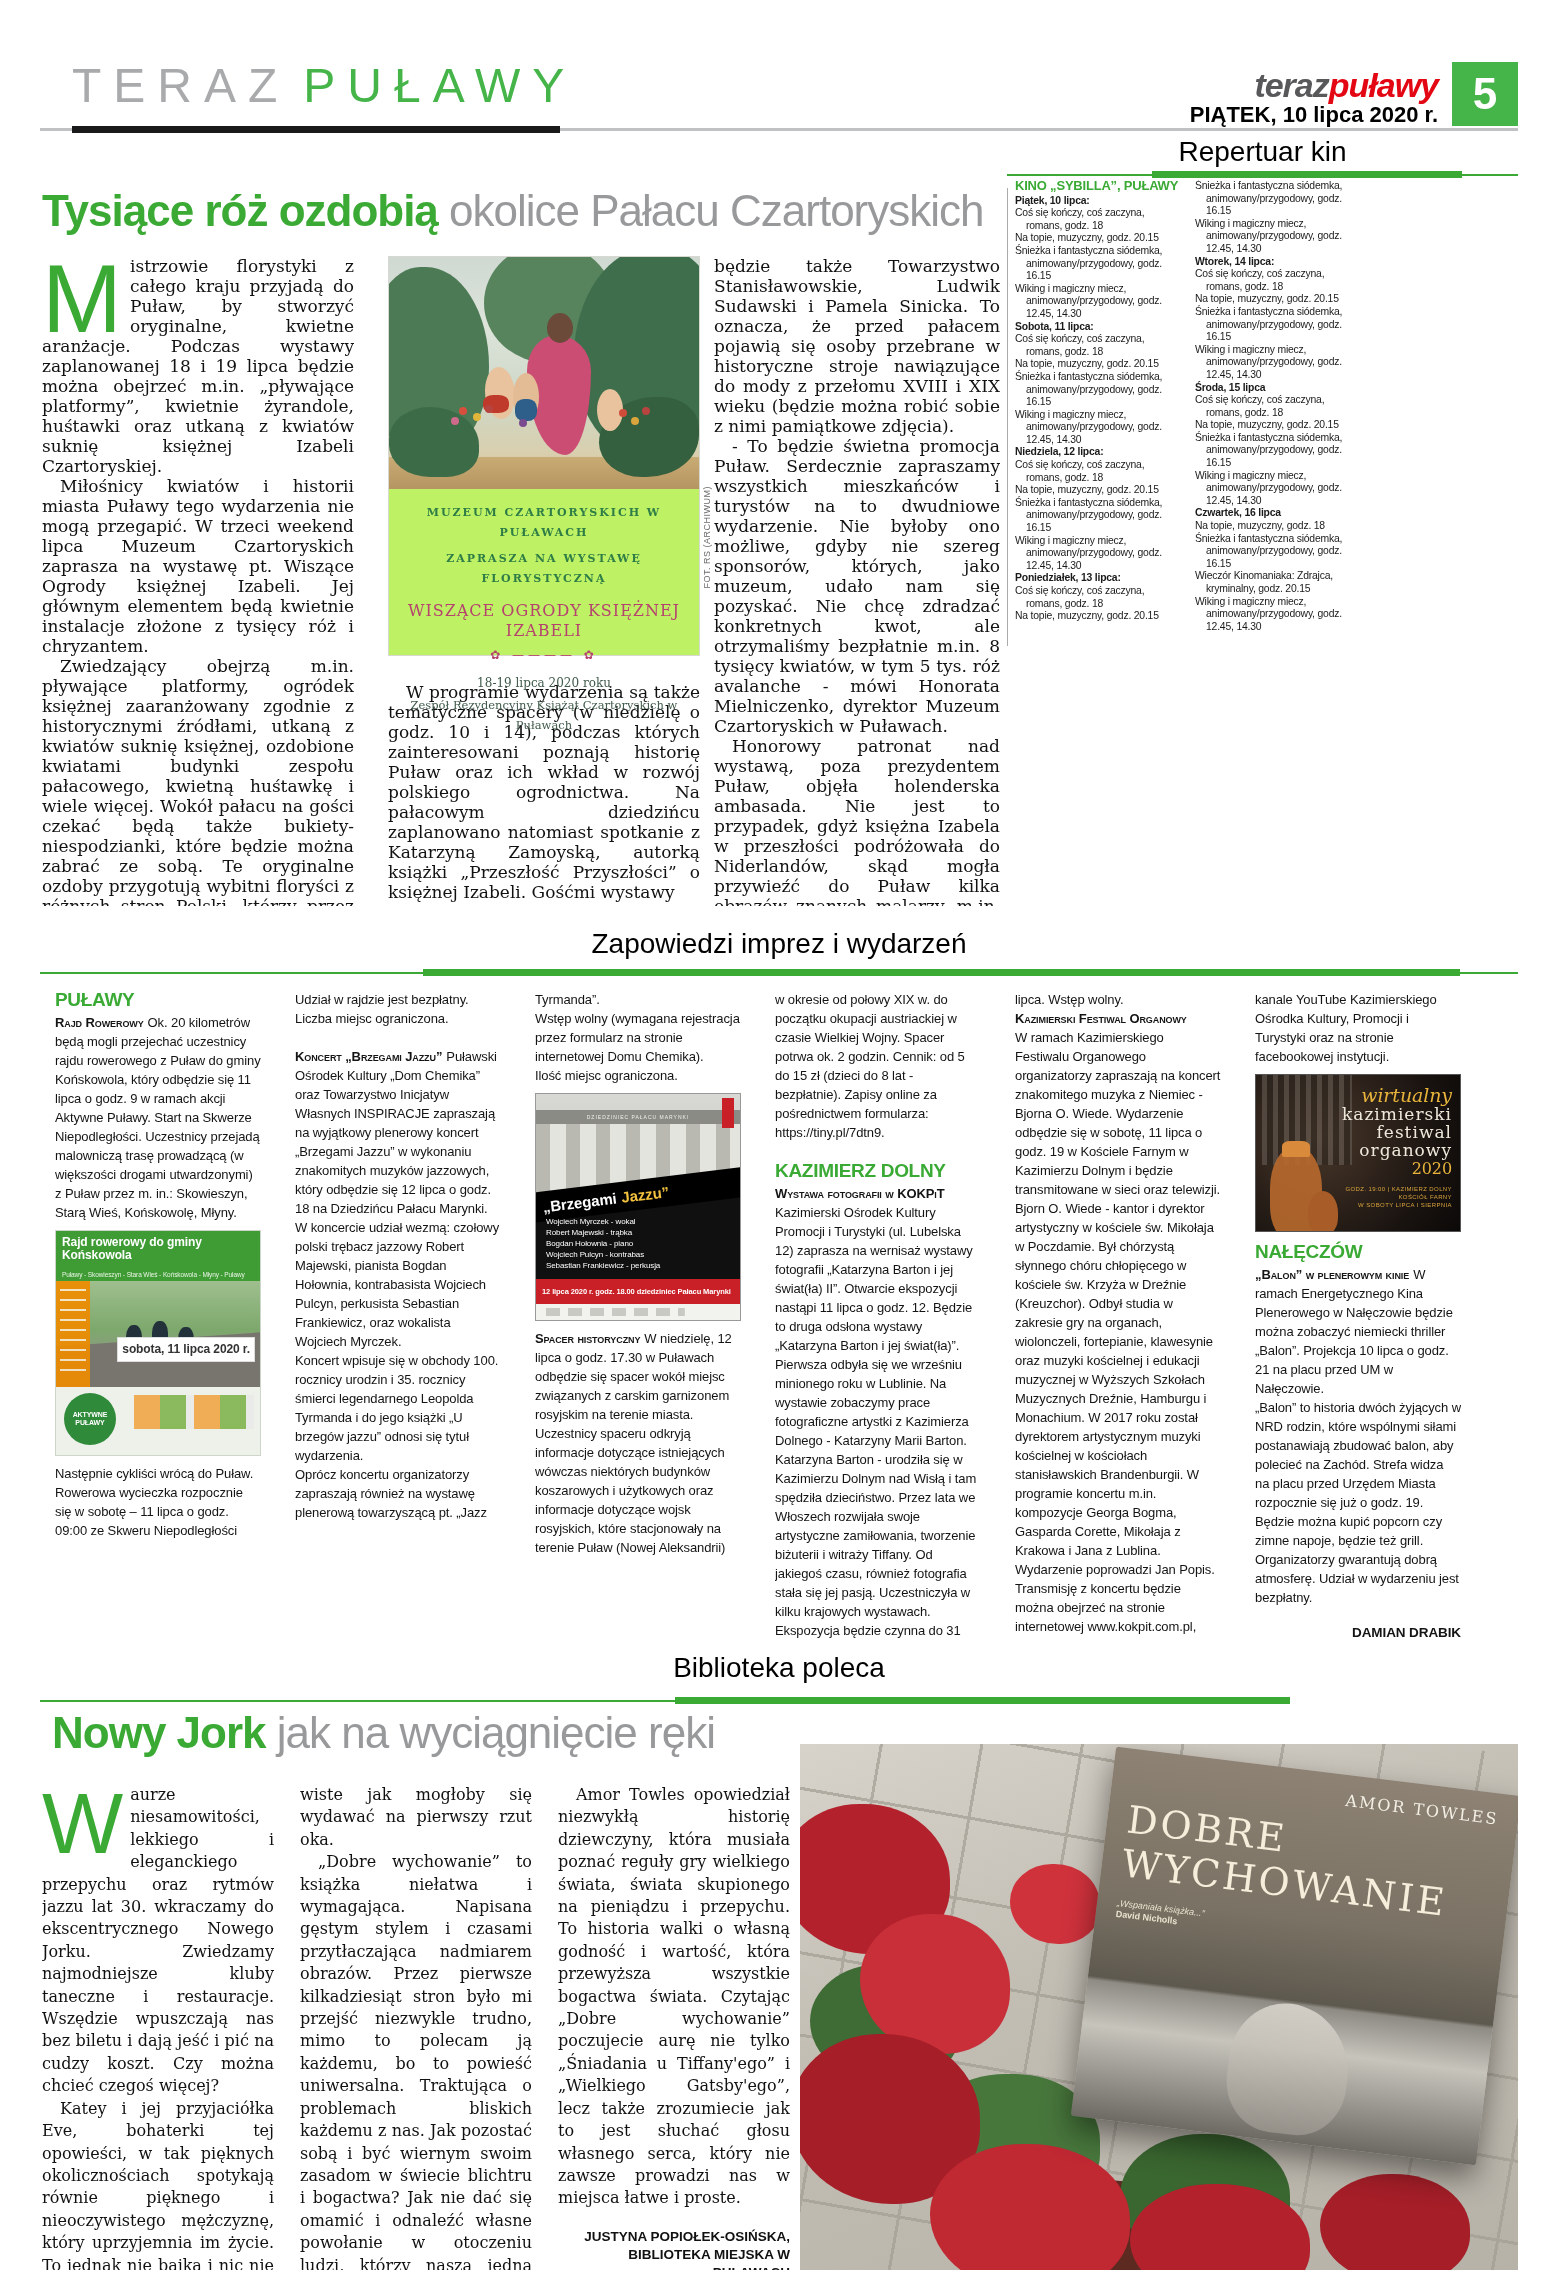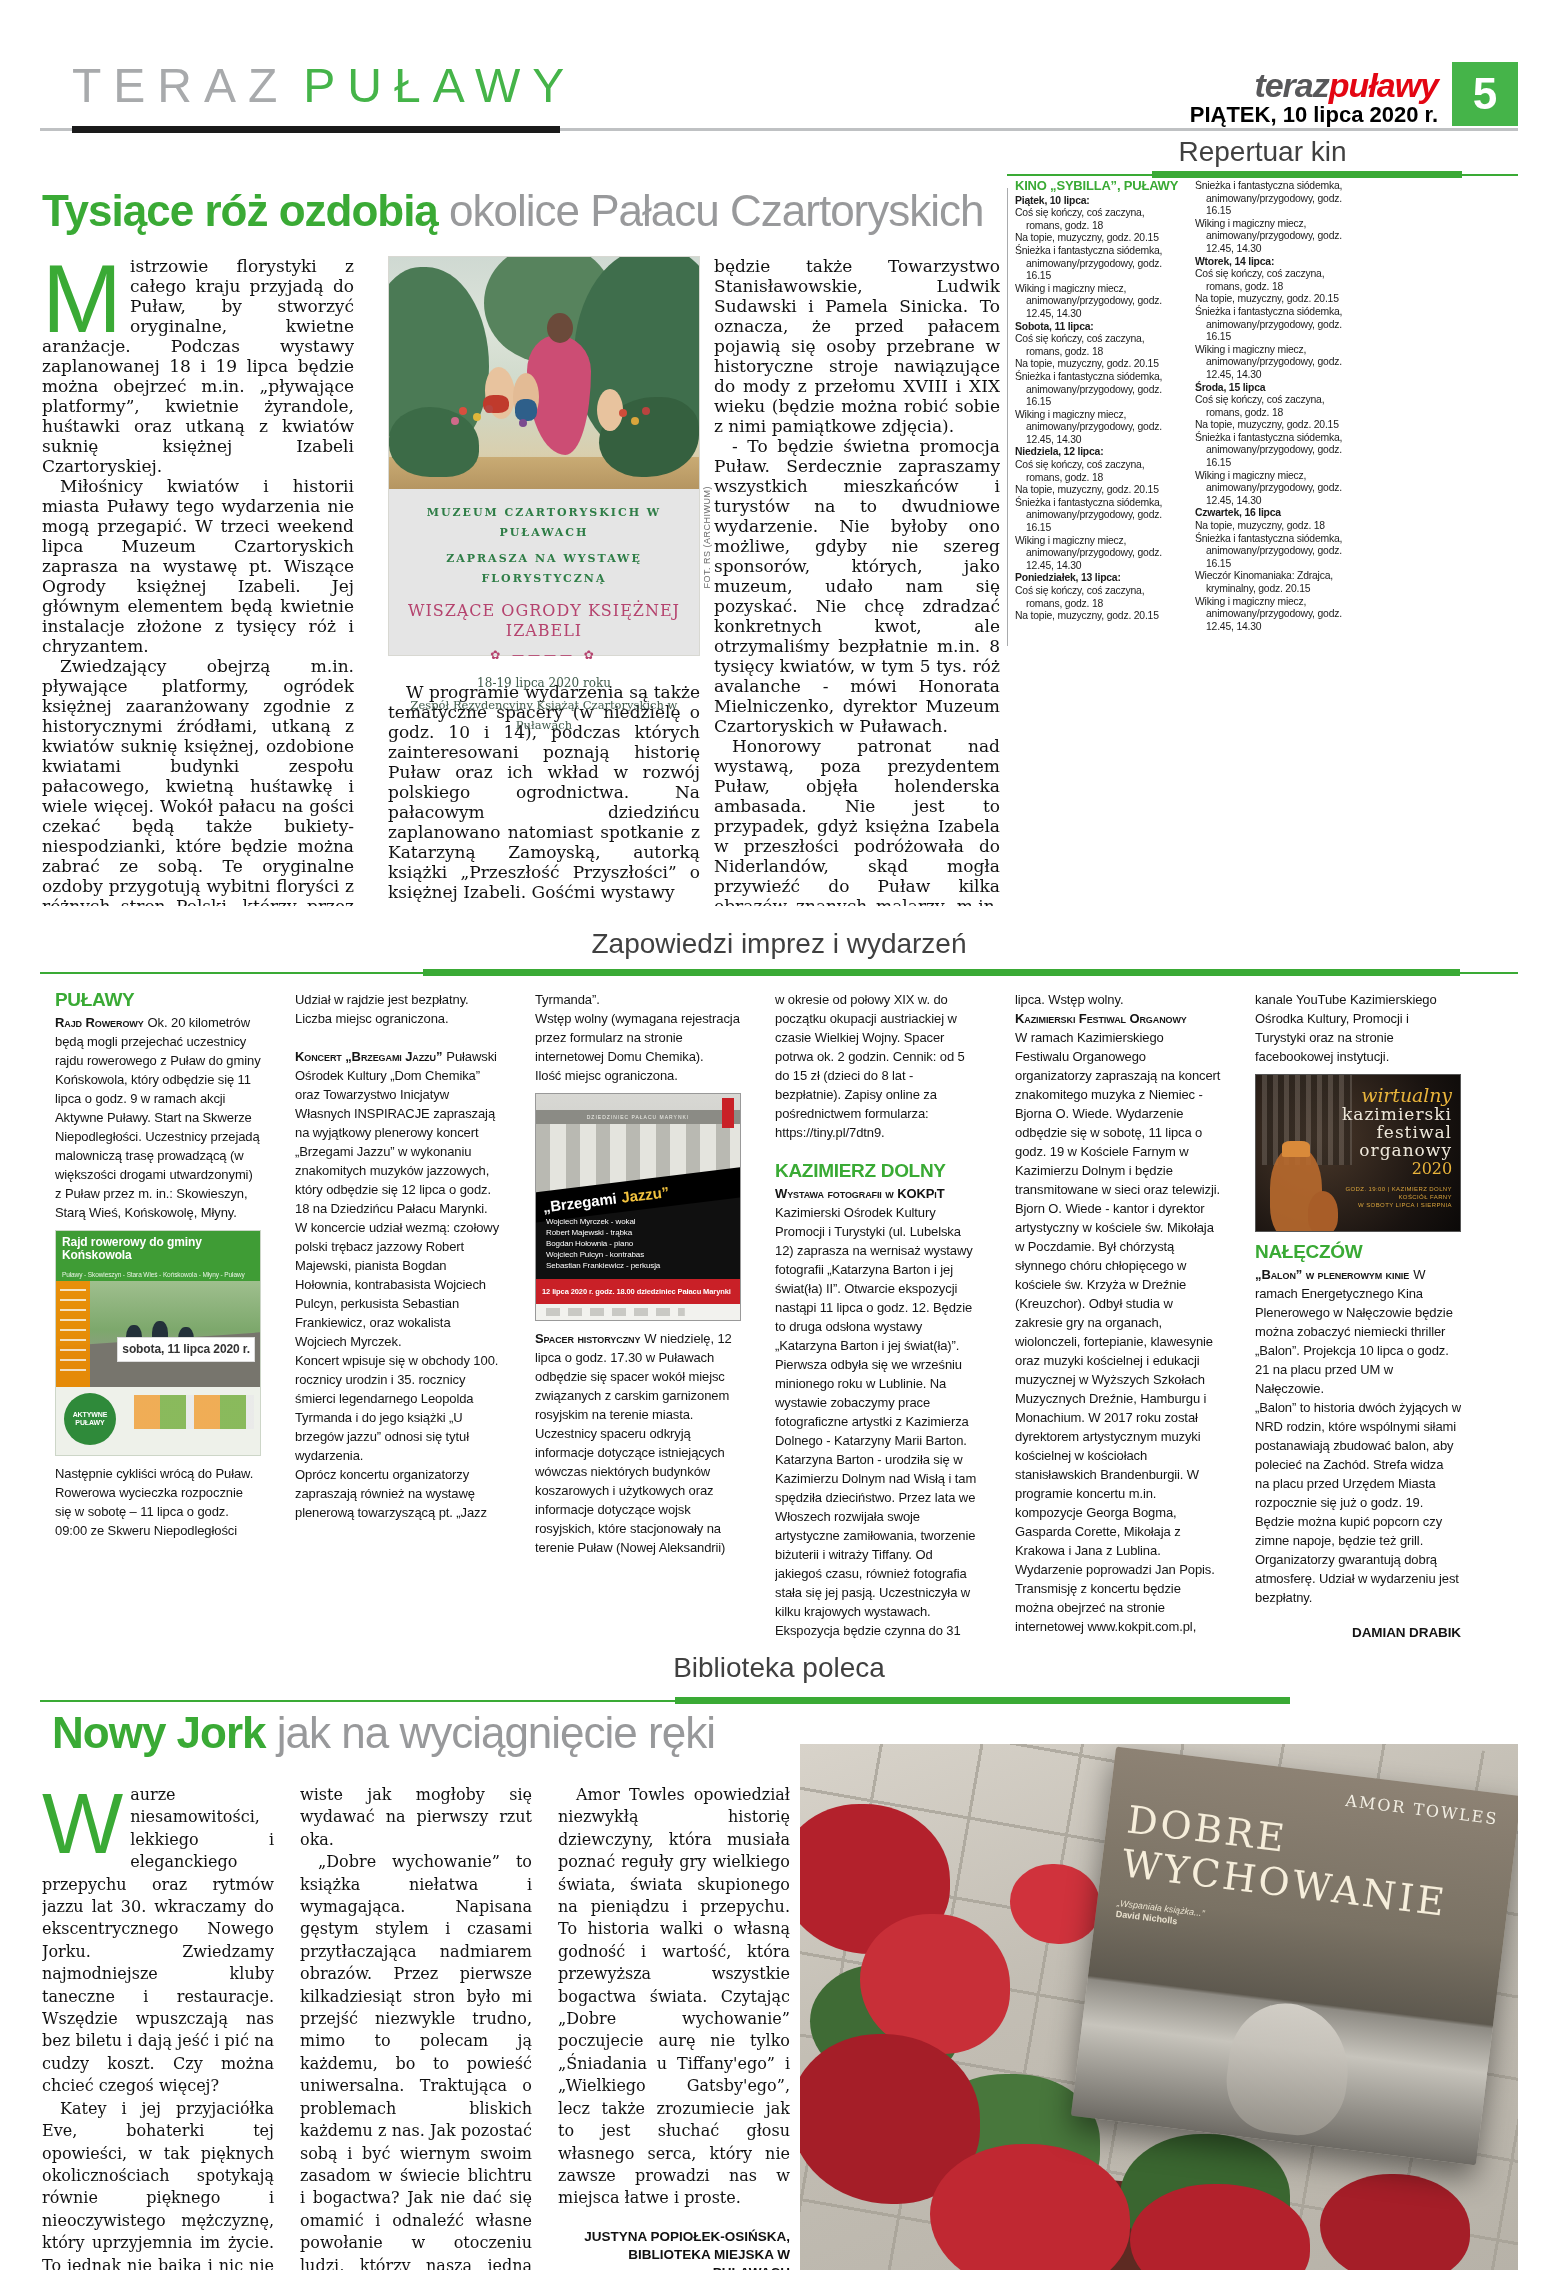--- a/index.html
+++ b/index.html
@@ -13,21 +13,21 @@
   .logo{position:absolute;right:120px;top:66px;font-size:34px;font-weight:bold;font-style:italic;letter-spacing:-1px;white-space:nowrap;}
   .logo .l-teraz{color:#58585a;}
   .logo .l-pul{color:#e30613;}
   .mast-date{position:absolute;right:120px;top:102px;font-size:22px;font-weight:bold;color:#000;}
   .page-badge{position:absolute;left:1452px;top:62px;width:66px;height:64px;background:#45b449;color:#fff;
               font-size:44px;font-weight:bold;display:flex;align-items:center;justify-content:center;}
   .mast-rule{position:absolute;left:40px;top:128px;width:1478px;height:3px;background:#bfc1c3;}
   .mast-rule-black{position:absolute;left:72px;top:126px;width:488px;height:7px;background:#1a1a1a;}
   
   .serif{font-family:"DejaVu Serif",serif;}
-  .sec-title{color:#404040;font-size:28px;text-align:center;font-weight:400;}
+  .sec-title{color:#000000;font-size:28px;text-align:center;font-weight:400;}
   .gr-thin{position:absolute;height:2px;background:#3aaa35;}
   .gr-thick{position:absolute;height:7px;background:#3aaa35;}
   .ind{text-indent:18px;}
   
   #main-article{position:absolute;left:42px;top:186px;width:958px;height:726px;}
   .headline{position:absolute;left:0;top:0;font-size:44px;letter-spacing:-1px;white-space:nowrap;}
   .hl-g{color:#3aaa35;font-weight:bold;}
   .hl-gray{color:#98999b;font-weight:400;}
   .ma-col{position:absolute;top:70px;height:650px;font-size:17px;line-height:20px;text-align:justify;overflow:hidden;}
   .ma-col p{margin:0;}
@@ -47,21 +47,21 @@
   .dress{left:138px;top:78px;width:64px;height:120px;background:#cc4d74;border-radius:46% 54% 40% 60%/30% 30% 70% 70%;}
   .head1{left:158px;top:56px;width:26px;height:30px;background:#6b4a3a;border-radius:50%;}
   .cherub1{left:96px;top:110px;width:30px;height:52px;background:#e8c39e;border-radius:45% 55% 45% 55%;}
   .cherub2{left:124px;top:116px;width:26px;height:48px;background:#e3bb95;border-radius:50%;}
   .cherub3{left:208px;top:132px;width:26px;height:42px;background:#e8c39e;border-radius:50%;}
   .cloth-red{left:94px;top:138px;width:26px;height:18px;background:#c03a2c;border-radius:40%;}
   .cloth-blue{left:126px;top:142px;width:22px;height:22px;background:#2e5f8a;border-radius:40%;}
   .flowers{left:70px;top:150px;width:8px;height:8px;border-radius:50%;background:#d84f3e;
      box-shadow:14px 6px 0 #e0b63a,26px -2px 0 #b8443f,160px 2px 0 #cf4c3a,172px 10px 0 #d9a53c,183px 0 0 #b8443f,60px 12px 0 #7a4b8f,-8px 10px 0 #cf6a8a;}
   .ground{left:0;top:200px;width:100%;height:32px;background:linear-gradient(180deg,#c9ab74,#b59561);}
-  .ex-panel{position:relative;width:100%;height:166px;background:#e5e5e5;text-align:center;}
+  .ex-panel{position:relative;width:100%;height:166px;background:#bef264;text-align:center;}
   .ex-l1{padding-top:14px;font-size:11px;font-weight:bold;letter-spacing:2px;color:#2e7d46;}
   .ex-l2{padding-top:6px;font-size:11px;font-weight:bold;letter-spacing:2px;color:#2e7d46;}
   .ex-title{padding-top:12px;font-size:16px;letter-spacing:1px;color:#b5436e;}
   .ex-div{color:#b5436e;font-size:12px;letter-spacing:4px;padding-top:4px;}
   .ex-date{padding-top:8px;font-size:12px;color:#3f5a4a;}
   .ex-venue{padding-top:2px;font-size:11.5px;color:#3f5a4a;}
   .photo-credit{position:absolute;left:660px;top:300px;writing-mode:vertical-rl;transform:rotate(180deg);
                 font-size:9px;color:#6b6b6b;letter-spacing:0.5px;}
   
   #cinema{position:absolute;left:1007px;top:136px;width:511px;height:520px;}

